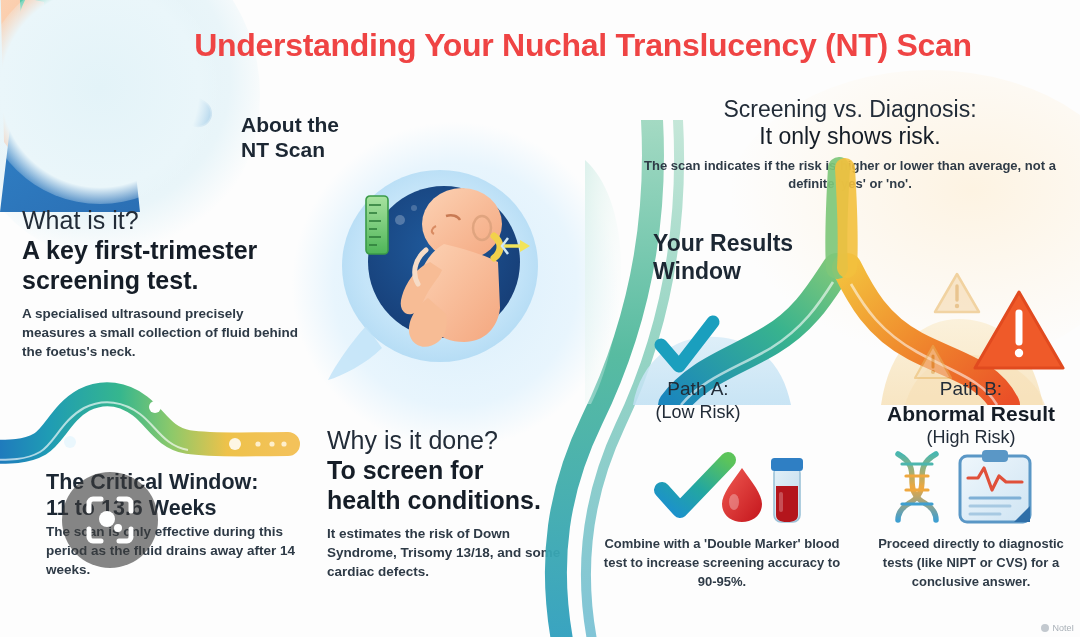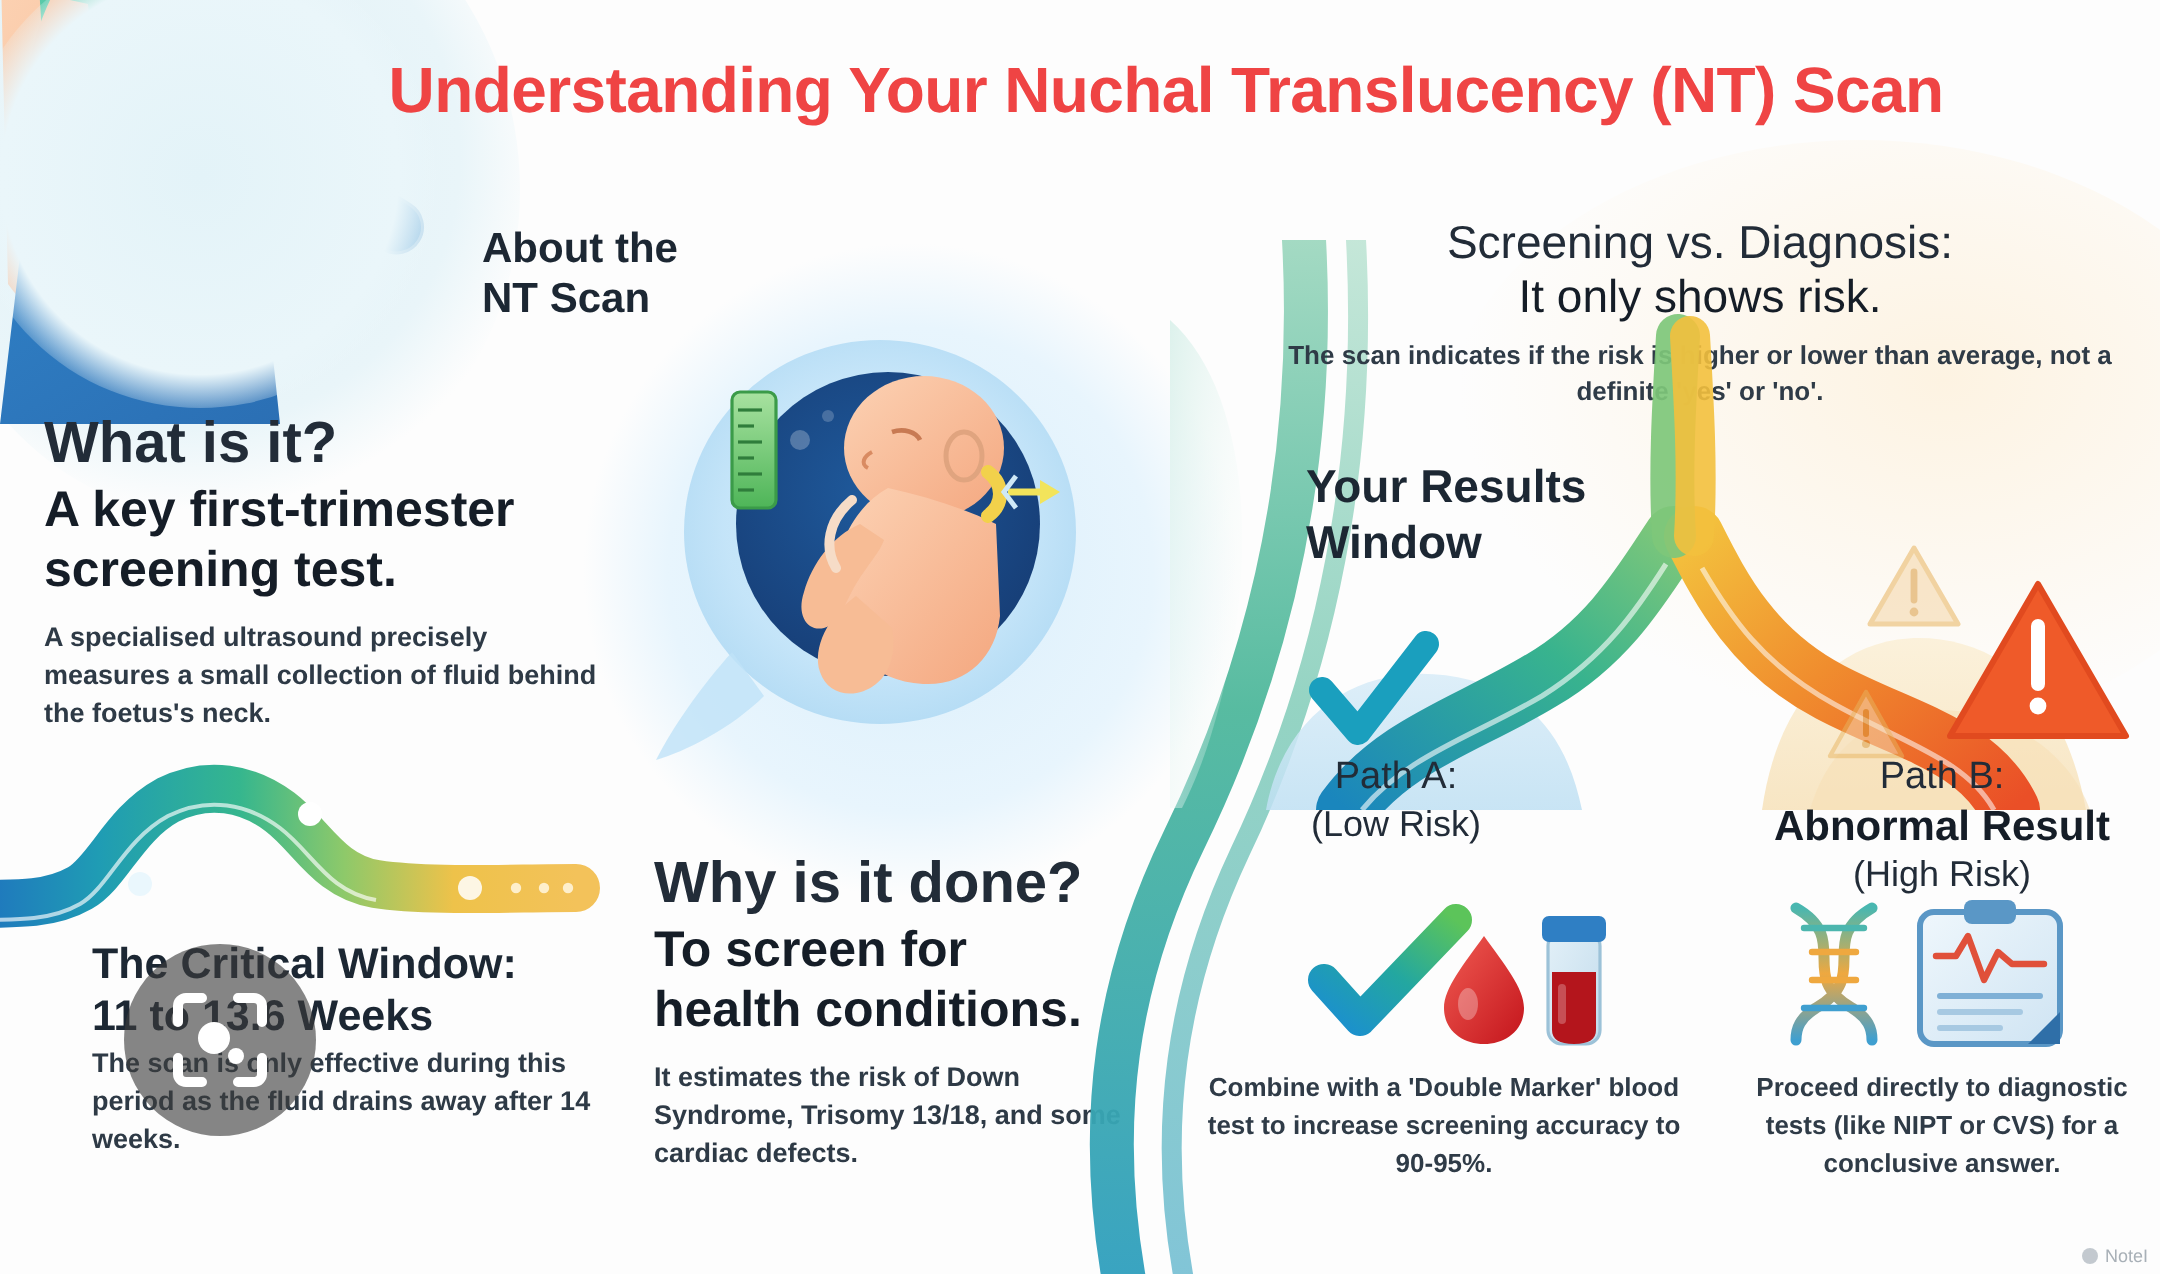--- a/index.html
+++ b/index.html
@@ -40,42 +40,42 @@
 
   
   .title {
     position:absolute; left:168px; top:28px; width:830px;
     font-size:32px; font-weight:bold; letter-spacing:-0.3px;
     color:#ef4444; text-align:center; line-height:1.12;
   }
 
   
   .kicker { font-size:21px; font-weight:bold; color:#1c2733; line-height:1.2; }
-  .lede-q { font-size:29px; font-weight:700; color:#222c38; line-height:1.2; }
+  .lede-q { font-size:25px; font-weight:400; color:#222c38; line-height:1.2; }
   .lede-a { font-size:25px; font-weight:bold; color:#151d27; line-height:1.2; }
   .body-sm { font-size:13.5px; font-weight:bold; color:#2e3a46; line-height:1.42; }
 
   .block-about { position:absolute; left:241px; top:112px; width:190px; }
   .block-what  { position:absolute; left:22px;  top:205px; width:280px; }
   .block-what .body-sm { margin-top:9px; }
   .block-why   { position:absolute; left:327px; top:425px; width:255px; }
   .block-why .body-sm { margin-top:9px; }
   .block-window { position:absolute; left:46px; top:470px; width:262px; }
   .block-window .body-sm { margin-top:0; }
   .block-window .kicker { font-size:21.5px; }
 
   
   .fetus-wrap { position:absolute; left:322px; top:158px; width:236px; height:230px; }
 
   
   .timeline { position:absolute; left:-8px; top:378px; width:330px; height:92px; }
 
   
   .sv-head {
-    position:absolute; left:640px; top:108px; width:420px; text-align:center;
+    position:absolute; left:640px; top:96px; width:420px; text-align:center;
   }
   .sv-head .l1 { font-size:23px; font-weight:400; color:#222c38; line-height:1.18; }
   .sv-head .l2 { font-size:23px; font-weight:normal; color:#151d27; line-height:1.18; }
   .sv-head .l3 { font-size:13px; font-weight:bold; color:#2f3b47; line-height:1.4; margin-top:7px; }
 
   .pathway-title { position:absolute; left:612px; top:230px; width:200px;margin-left:41px; }
 
   .flow { position:absolute; left:585px; top:150px; width:495px; height:255px; }
 
   .path-col { position:absolute; text-align:center; }

